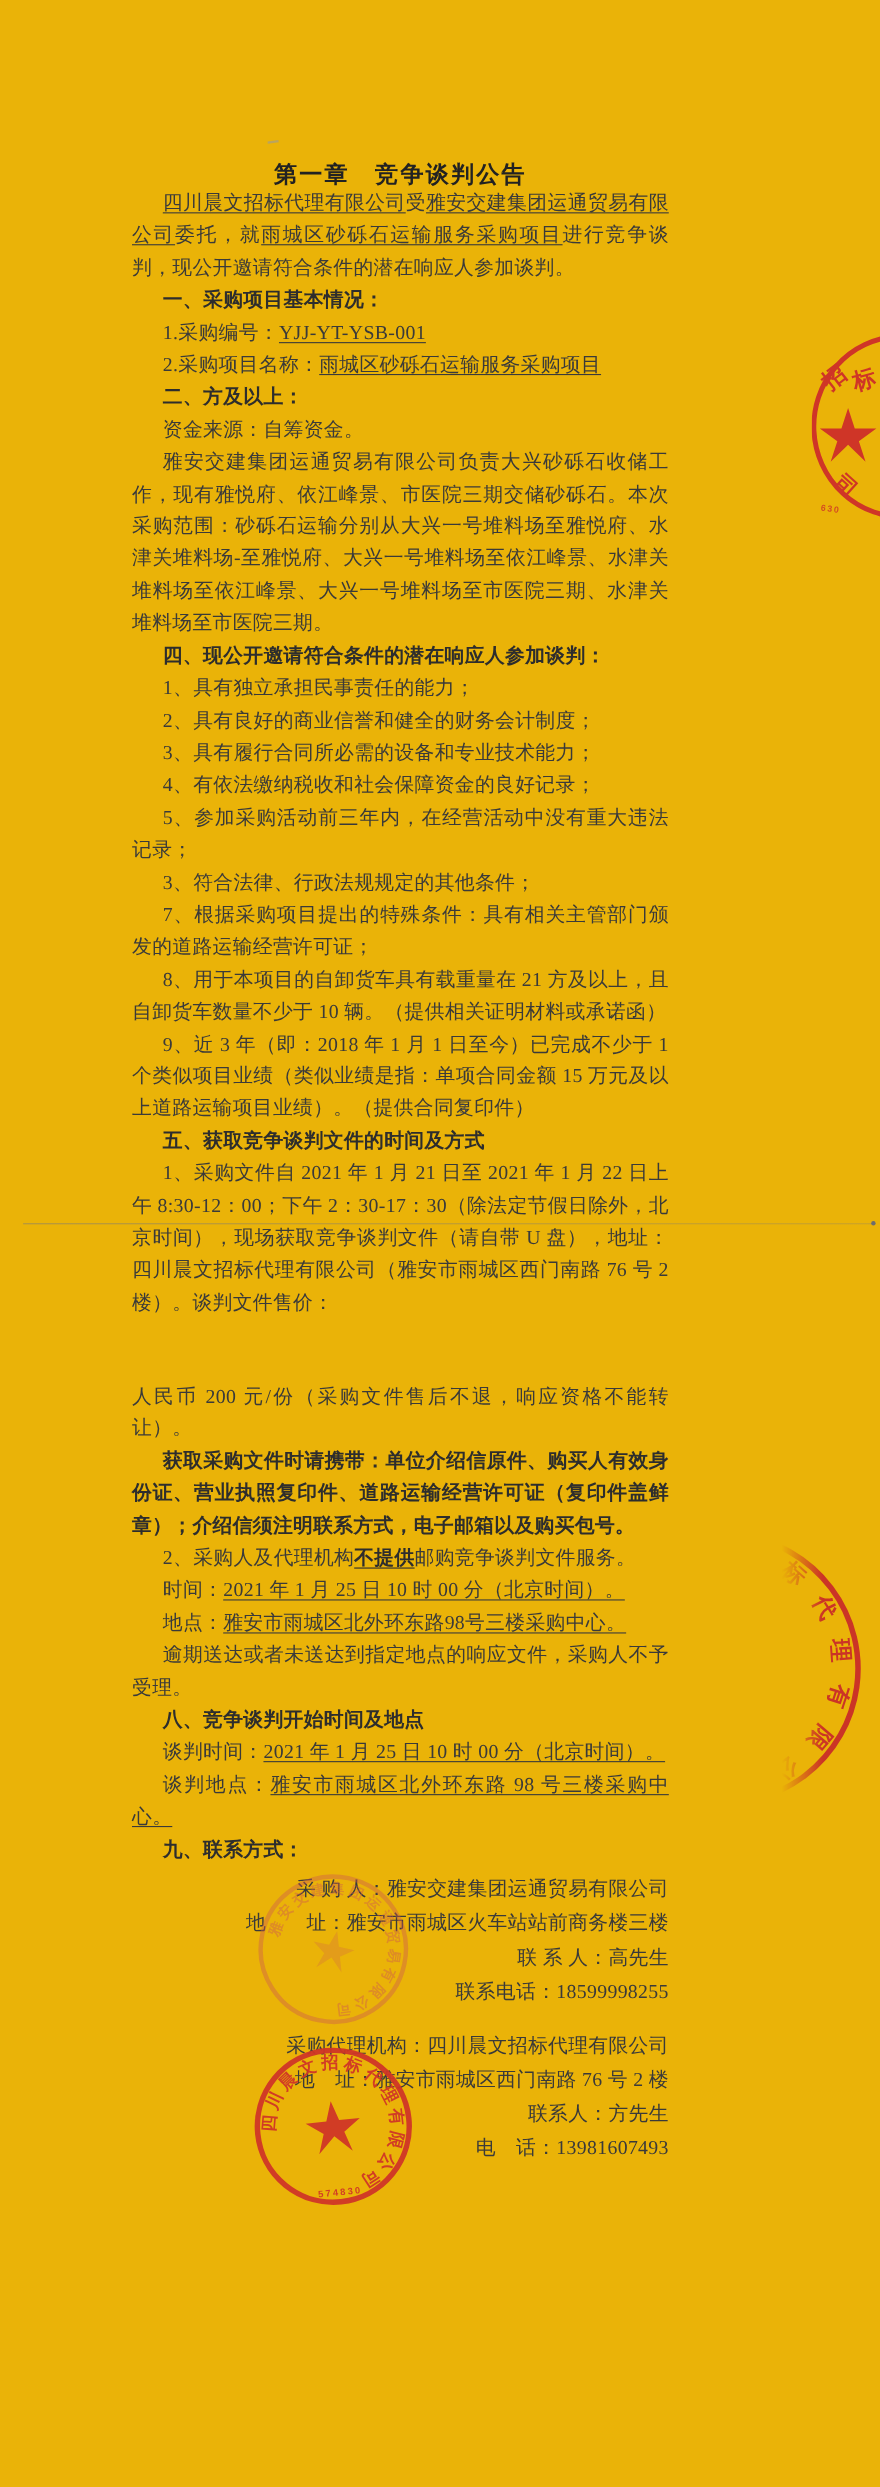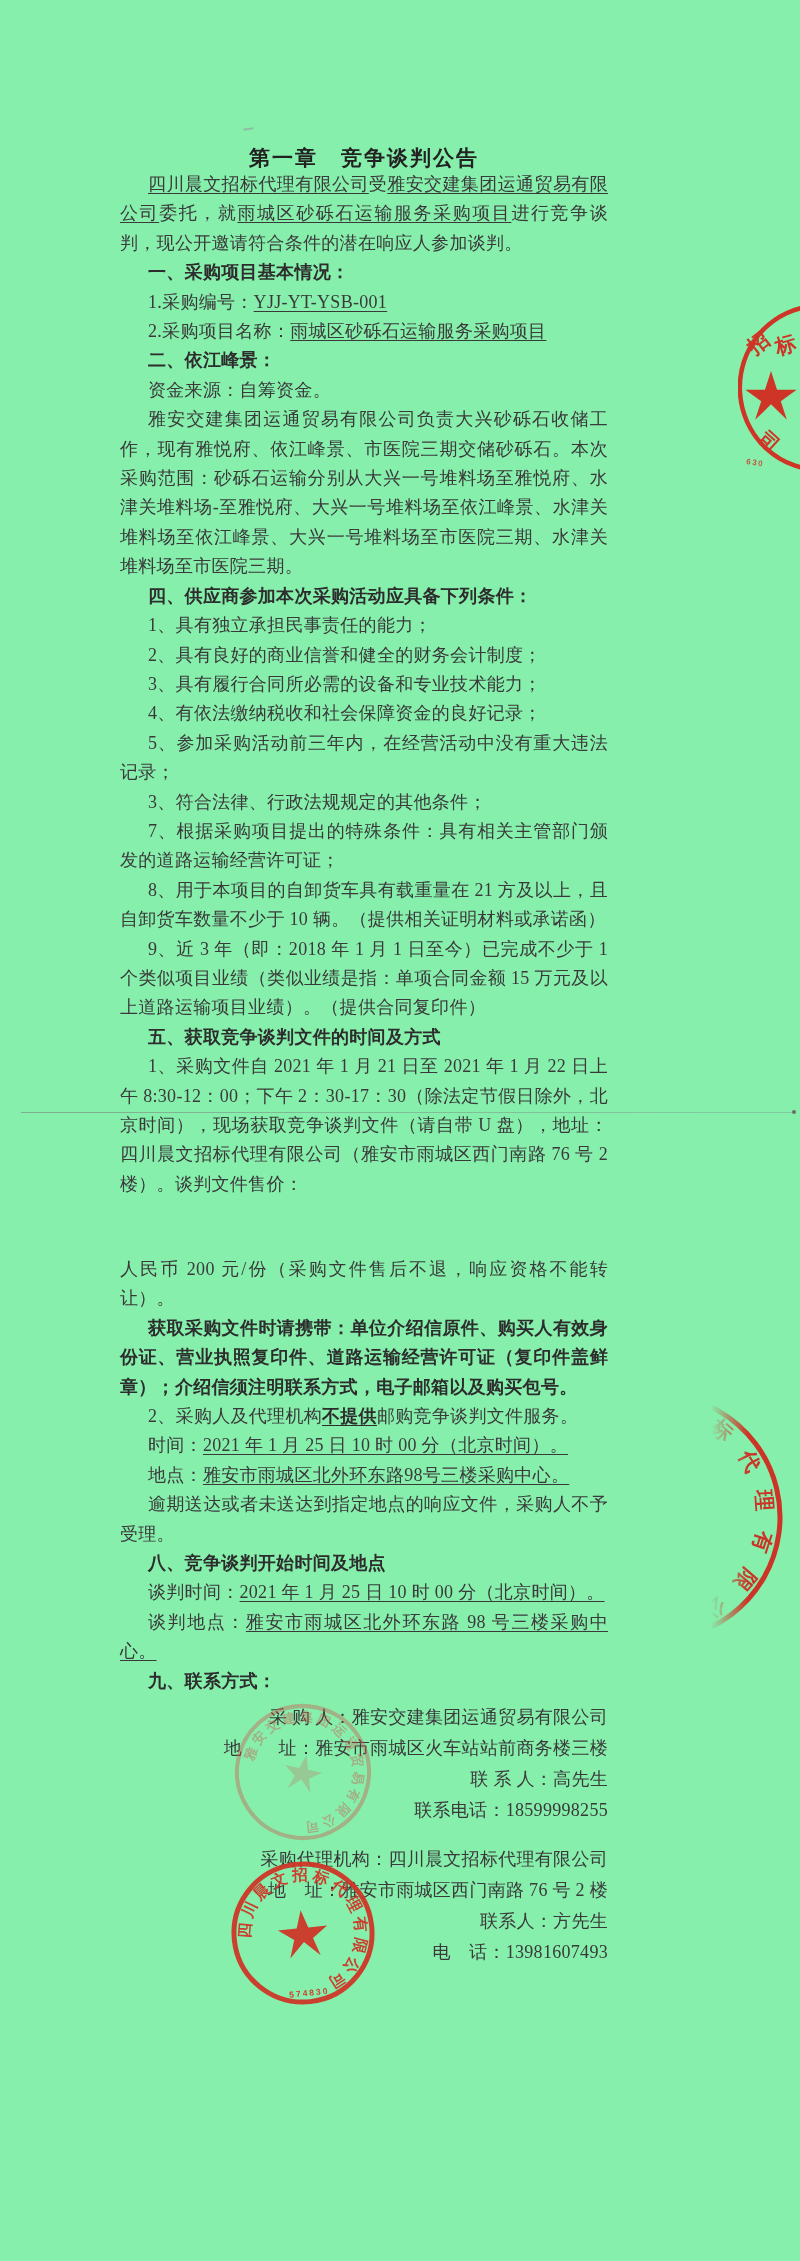--- a/index.html
+++ b/index.html
@@ -1,18 +1,18 @@
 <!DOCTYPE html>
 <html><head>
 <meta charset="utf-8">
 <style>
   html,body{margin:0;padding:0;background:#e9e9e9;}
   #canvas{
     position:relative;width:800px;height:2261px;margin:0 auto;
-    background:#86efac;overflow:hidden;
+    background:#eab308;overflow:hidden;
     font-family:"Liberation Serif","DejaVu Serif",serif;
     color:#3a3a3a;
   }
   .page{position:absolute;left:0;width:800px;}
   #page1{top:0;height:1112px;}
   #page2{top:1113px;height:1148px;}
 
   .chapter-title{
     position:absolute;left:120px;top:144px;width:488px;
     text-align:center;font-size:21px;font-weight:bold;color:#222;
@@ -59,24 +59,24 @@
 <div id="canvas">
 
   <div id="page1" class="page">
     <div class="pencil-mark"></div>
     <div class="chapter-title">第一章　竞争谈判公告</div>
     <div id="content1" class="content">
         <div class="blk indent"><span class="u">四川晨文招标代理有限公司</span><span>受</span><span class="u">雅安交建集团运通贸易有限公司</span><span>委托，就</span><span class="u">雨城区砂砾石运输服务采购项目</span><span>进行竞争谈判，现公开邀请符合条件的潜在响应人参加谈判。</span></div>
         <div class="blk indent bold"><span>一、采购项目基本情况：</span></div>
         <div class="blk indent"><span>1.采购编号：</span><span class="u">YJJ-YT-YSB-001</span></div>
         <div class="blk indent"><span>2.采购项目名称：</span><span class="u">雨城区砂砾石运输服务采购项目</span></div>
-        <div class="blk indent bold"><span>二、依江峰景：</span></div>
+        <div class="blk indent bold"><span>二、方及以上：</span></div>
         <div class="blk indent"><span>资金来源：自筹资金。</span></div>
         <div class="blk indent"><span>雅安交建集团运通贸易有限公司负责大兴砂砾石收储工作，现有雅悦府、依江峰景、市医院三期交储砂砾石。本次采购范围：砂砾石运输分别从大兴一号堆料场至雅悦府、水津关堆料场-至雅悦府、大兴一号堆料场至依江峰景、水津关堆料场至依江峰景、大兴一号堆料场至市医院三期、水津关堆料场至市医院三期。</span></div>
-        <div class="blk indent bold"><span>四、供应商参加本次采购活动应具备下列条件：</span></div>
+        <div class="blk indent bold"><span>四、现公开邀请符合条件的潜在响应人参加谈判：</span></div>
         <div class="blk indent"><span>1、具有独立承担民事责任的能力；</span></div>
         <div class="blk indent"><span>2、具有良好的商业信誉和健全的财务会计制度；</span></div>
         <div class="blk indent"><span>3、具有履行合同所必需的设备和专业技术能力；</span></div>
         <div class="blk indent"><span>4、有依法缴纳税收和社会保障资金的良好记录；</span></div>
         <div class="blk indent"><span>5、参加采购活动前三年内，在经营活动中没有重大违法记录；</span></div>
         <div class="blk indent"><span>3、符合法律、行政法规规定的其他条件；</span></div>
         <div class="blk indent"><span>7、根据采购项目提出的特殊条件：具有相关主管部门颁发的道路运输经营许可证；</span></div>
         <div class="blk indent"><span>8、用于本项目的自卸货车具有载重量在 21 方及以上，且自卸货车数量不少于 10 辆。（提供相关证明材料或承诺函）</span></div>
         <div class="blk indent"><span>9、近 3 年（即：2018 年 1 月 1 日至今）已完成不少于 1 个类似项目业绩（类似业绩是指：单项合同金额 15 万元及以上道路运输项目业绩）。（提供合同复印件）</span></div>
         <div class="blk indent bold"><span>五、获取竞争谈判文件的时间及方式</span></div>

